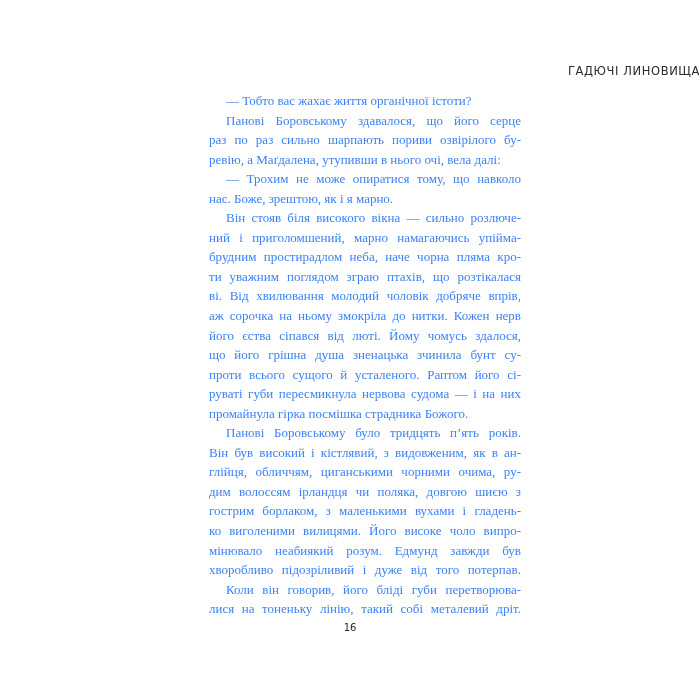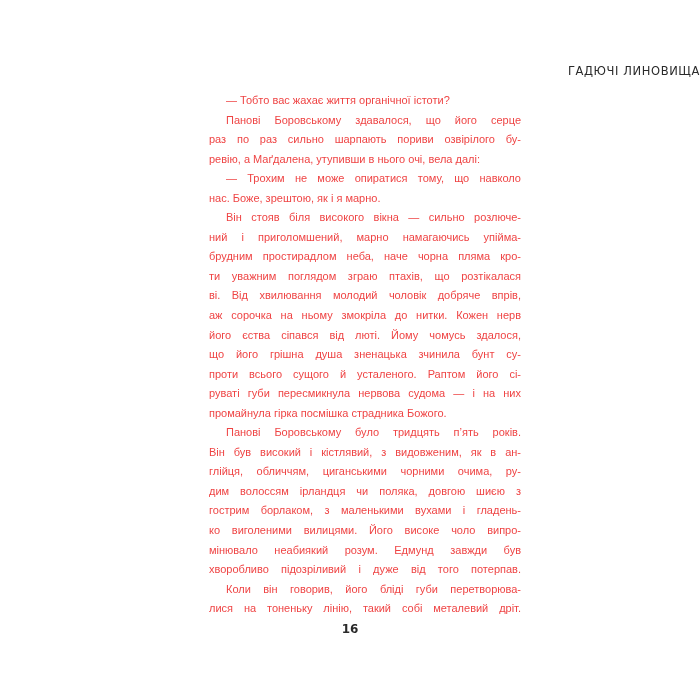--- a/index.html
+++ b/index.html
@@ -30,24 +30,24 @@
       font-family: "DejaVu Sans", sans-serif;
       font-size: 11.5px;
       letter-spacing: 0.6px;
       color: #2a2a2a;
     }
     .text-block {
       position: absolute;
       left: 209px;
       top: 91px;
       width: 312px;
-      font-family: Liberation Sans, sans-serif;
-      font-size: 11px;
+      font-family: Liberation Serif, serif;
+      font-size: 13px;
       line-height: 19.55px;
-      color: #ef4444;
+      color: #3b82f6;
     }
     .line {
       display: block;
       white-space: nowrap;
       text-align: justify;
       text-align-last: justify;
       height: 19.55px;
     }
     .line.indent {
       padding-left: 17px;
@@ -55,23 +55,22 @@
     .line.last {
       text-align-last: left;
     }
     .folio {
       position: absolute;
       top: 622px;
       left: 0;
       width: 700px;
       text-align: center;
       font-family: "DejaVu Sans", sans-serif;
-      font-size: 12px;
+      font-size: 10px;
       color: #2a2a2a;
-      font-weight: bold;
     }
   </style>
 </head>
 <body>
 
 <div class="page">
   <div class="running-head">ГАДЮЧІ ЛИНОВИЩА</div>
 
   <div class="text-block" id="text-block">
     <span class="line indent last">— Тобто вас жахає життя органічної істоти?</span>

